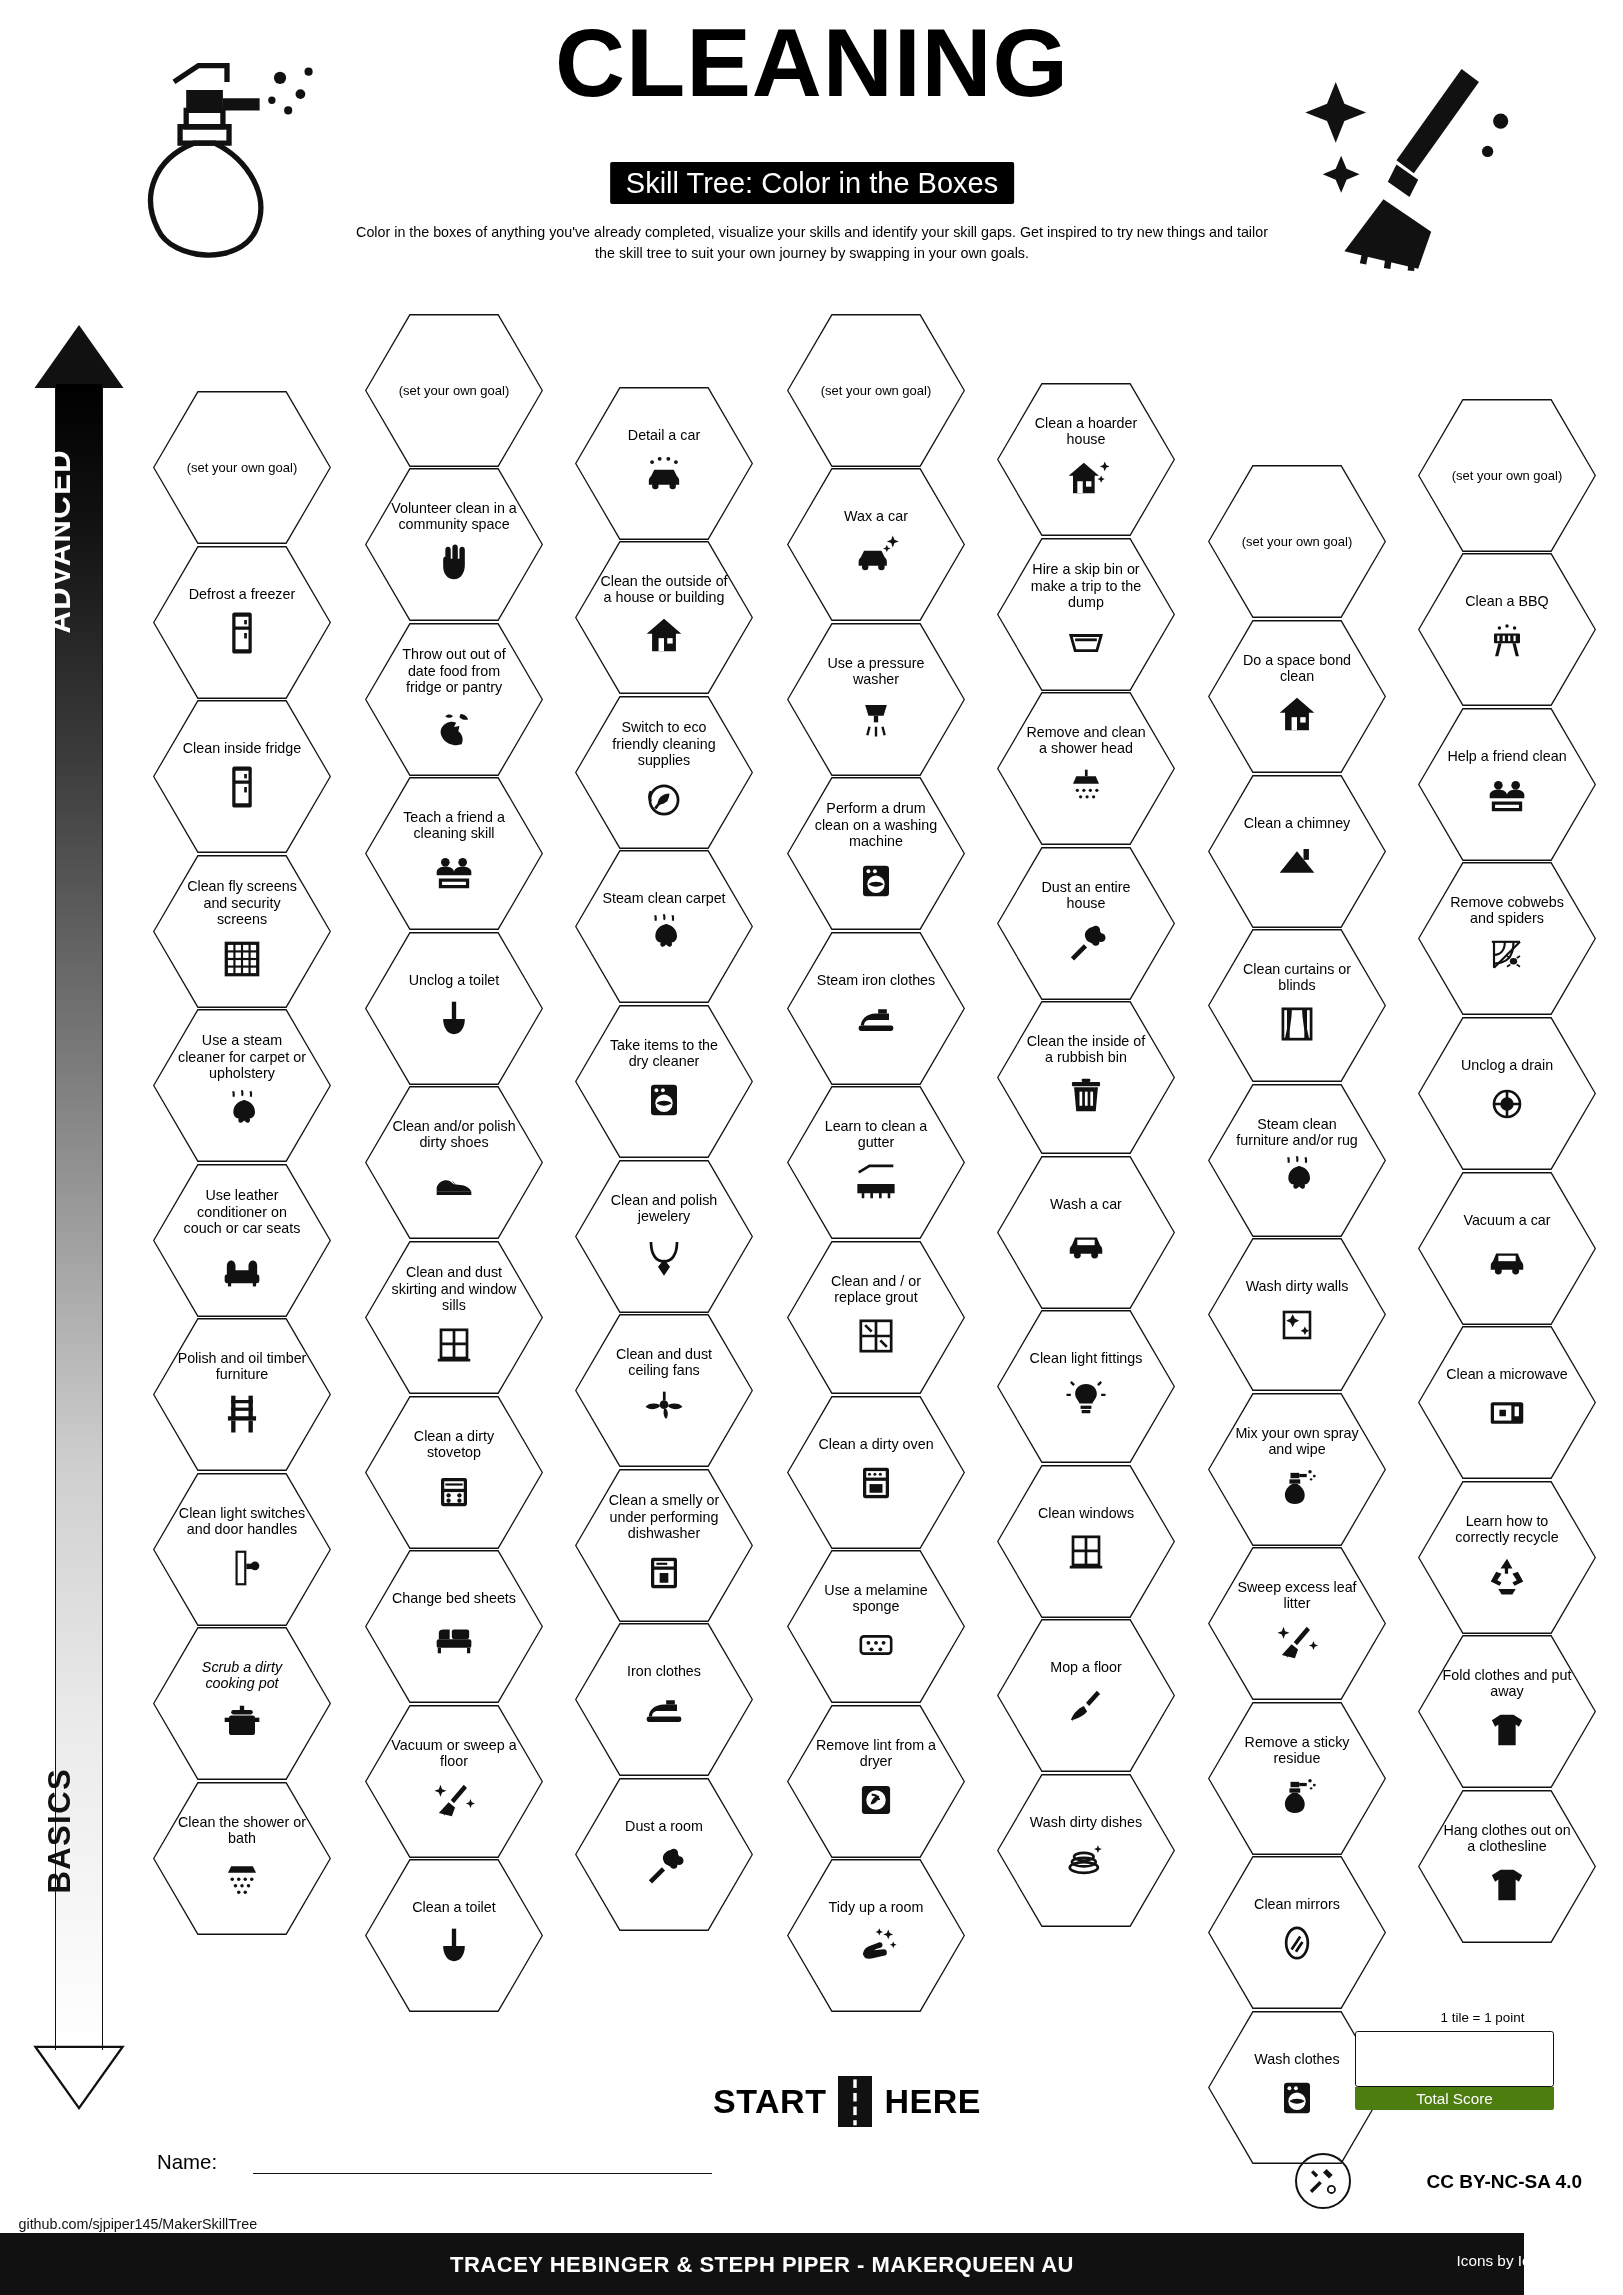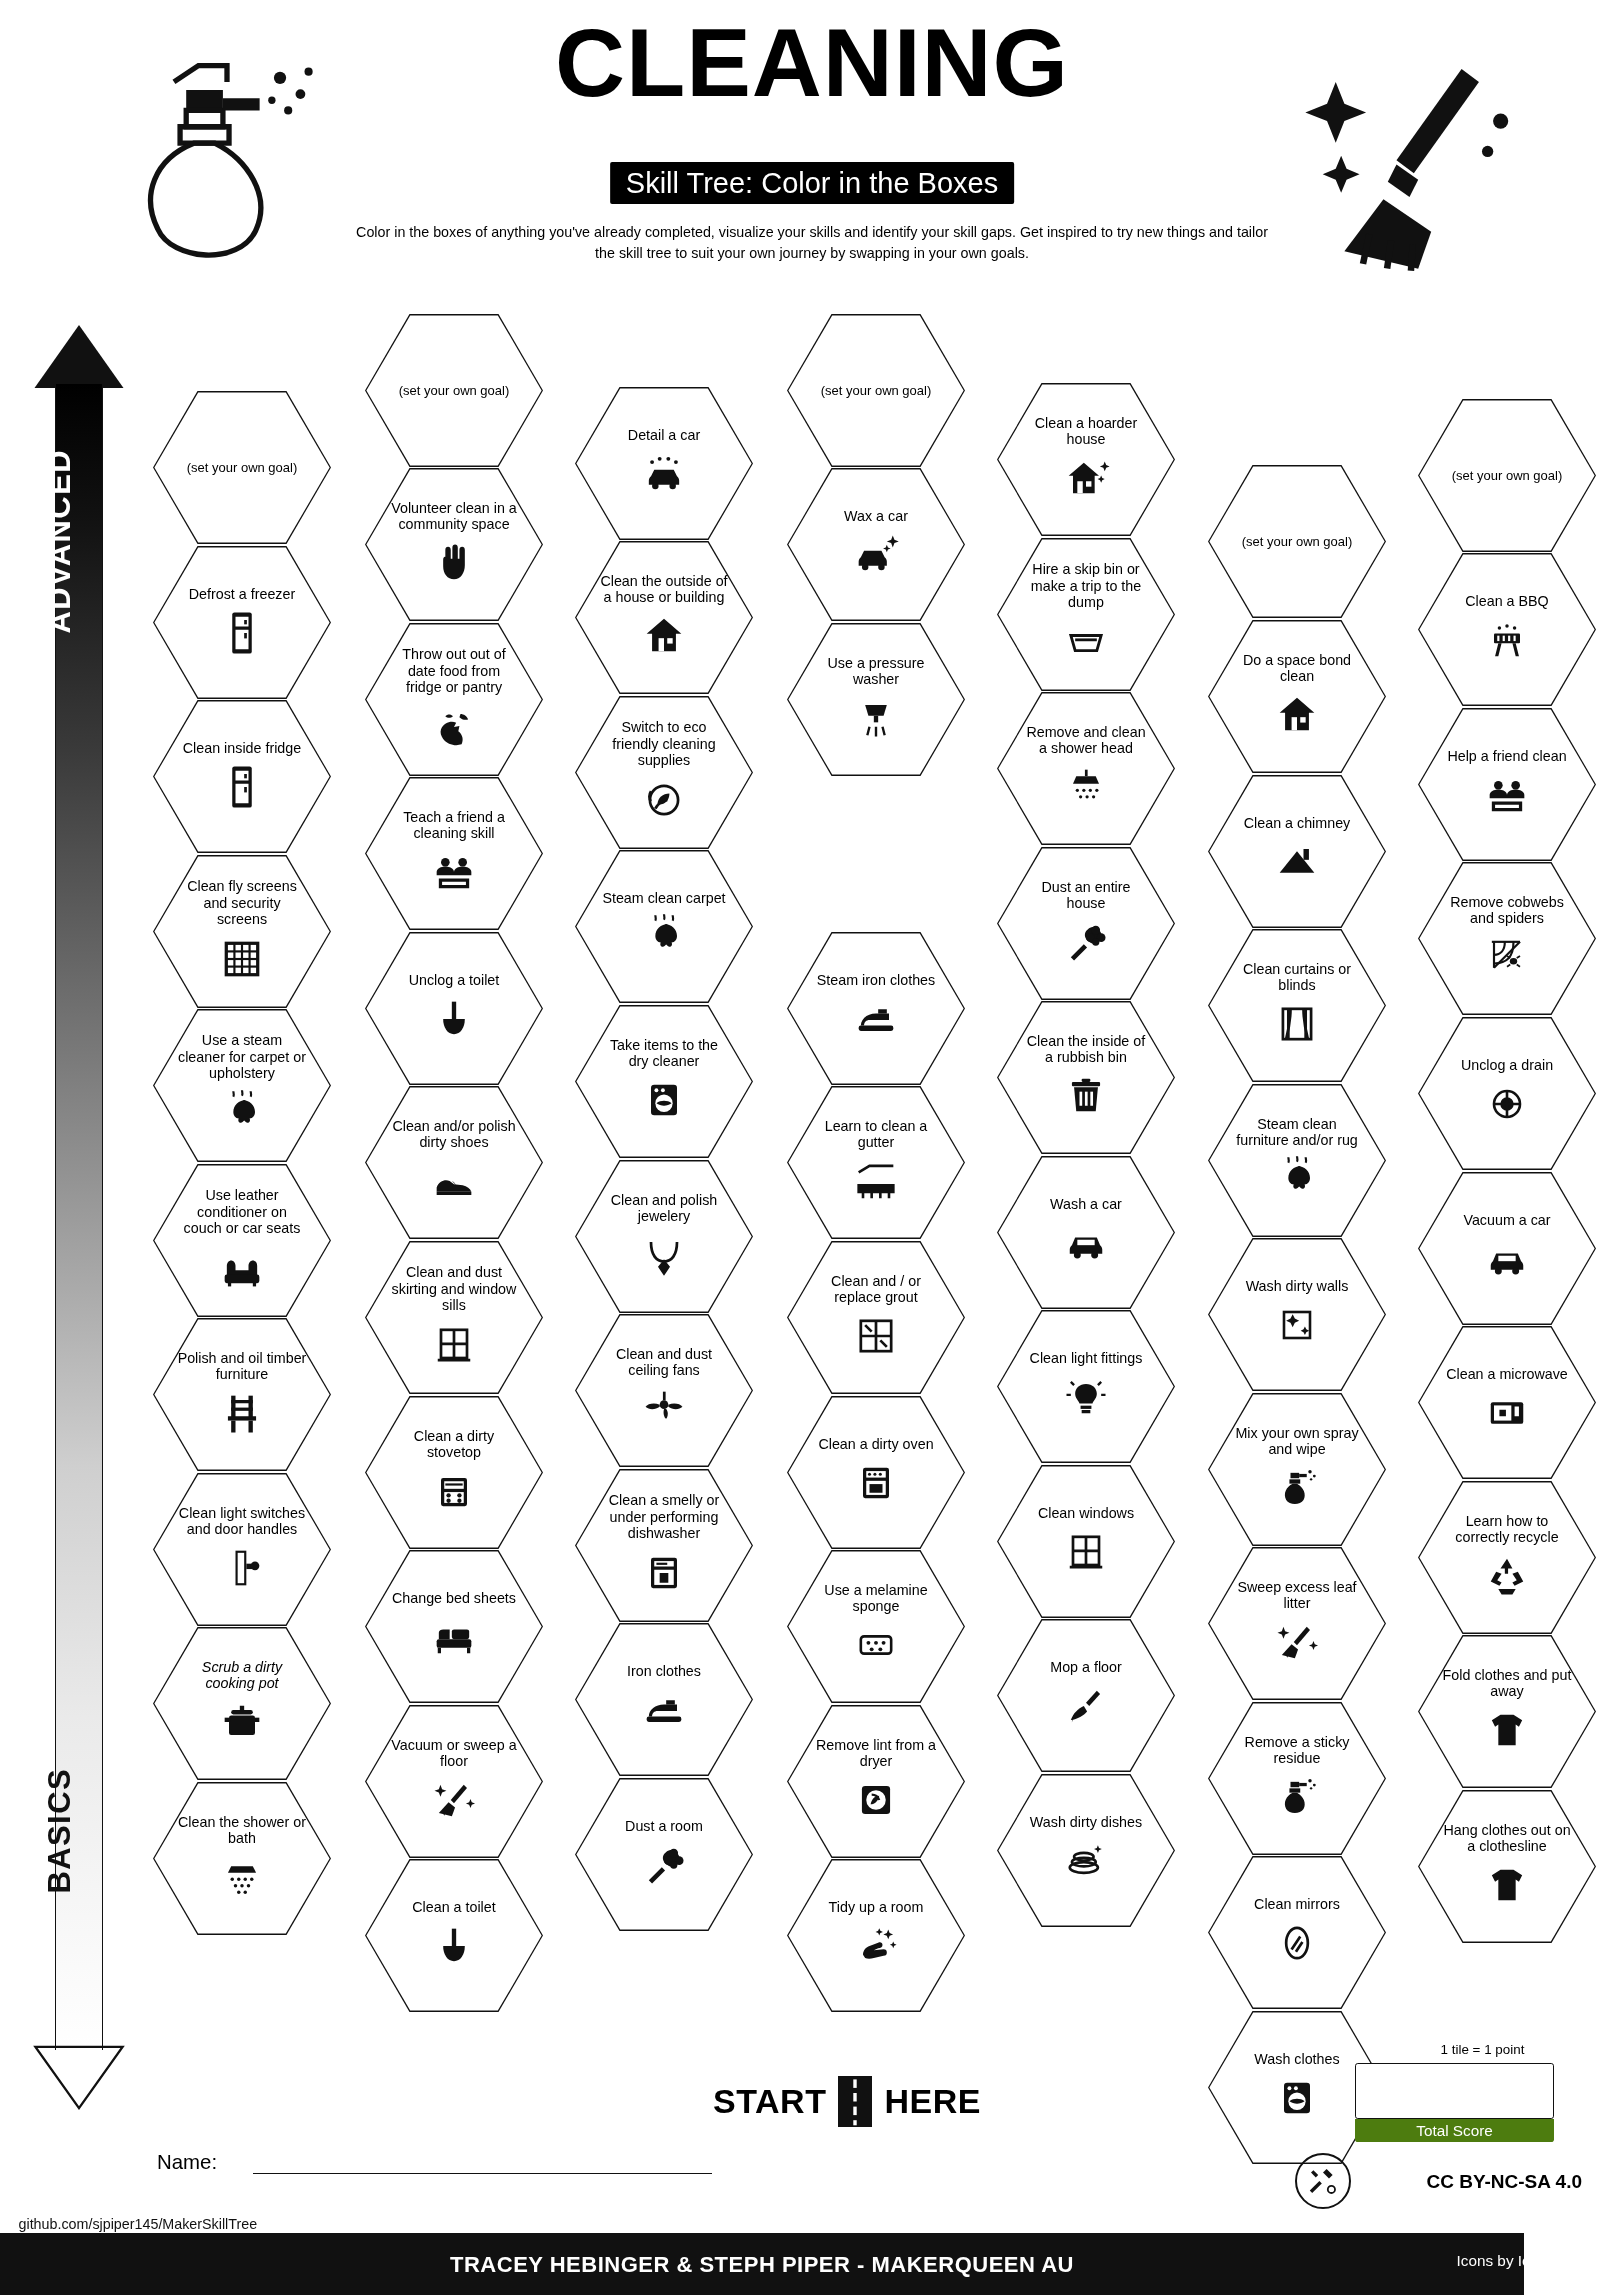--- a/index.html
+++ b/index.html
@@ -90,21 +90,21 @@
 
   
   #start-here {
     position:absolute; left:676px; top:2073px; width:342px; height:56px;
     display:flex; align-items:center; justify-content:center; gap:12px;
   }
   #start-here .txt { font-size:34px; font-weight:bold; letter-spacing:0.5px; }
   #road { width:34px; height:50px; }
 
   
-  #score-box { position:absolute; right:42px; top:2031px; width:227px; height:79px;margin-top:32px; }
+  #score-box { position:absolute; right:42px; top:2031px; width:227px; height:79px; }
   #score-tile-note {
     position:absolute; right:0; top:-21px; width:199px; text-align:center; font-size:13.4px;
   }
   #score-rect {
     position:absolute; left:0; top:0; width:199px; height:56px;
     border:1.9px solid #111; border-radius:2.8px; background:#fff;
   }
   #score-label {
     position:absolute; left:0; top:56px; width:199px; height:23px;
     background:#4d7c0f; color:#fff; display:flex; align-items:center; justify-content:center;
@@ -716,20 +716,36 @@
               <path d="M24 32v9"></path>
               <path d="M30 32l2 8"></path>
             </g>
             <g stroke="#111" stroke-width="2.2">
               <path d="M18 32l-2 8M24 32v9M30 32l2 8"></path>
             </g>
           </svg>
         </div>
       </div>
     </div>
+    <div class="hex" style="--w: 178px; --h: 153px; left: 787px; top: 777px;">
+      <div class="outline"></div>
+      <div class="inner"></div>
+      <div class="content">
+        <div class="label">Perform a drum clean on a washing machine</div>
+        <div class="icon">
+          <svg viewBox="0 0 48 48" fill="#111">
+            <rect x="12" y="10" width="24" height="28" rx="3"></rect>
+            <circle cx="24" cy="27" r="8" fill="#fff"></circle>
+            <path d="M17 27c4-3 10-3 14 0-4 3-10 3-14 0z" fill="#111"></path>
+            <circle cx="17" cy="15" r="1.8" fill="#fff"></circle>
+            <circle cx="23" cy="15" r="1.8" fill="#fff"></circle>
+          </svg>
+        </div>
+      </div>
+    </div>
     <div class="hex" style="--w: 178px; --h: 153px; left: 787px; top: 932px;">
       <div class="outline"></div>
       <div class="inner"></div>
       <div class="content">
         <div class="label">Steam iron clothes</div>
         <div class="icon">
           <svg viewBox="0 0 48 48" fill="#111">
             <path d="M10 30c0-6 6-11 14-11h12v6H18c-3 0-5 2-5 5z"></path>
             <rect x="8" y="30" width="32" height="5" rx="2"></rect>
             <path d="M26 19v-4h8v4"></path>

